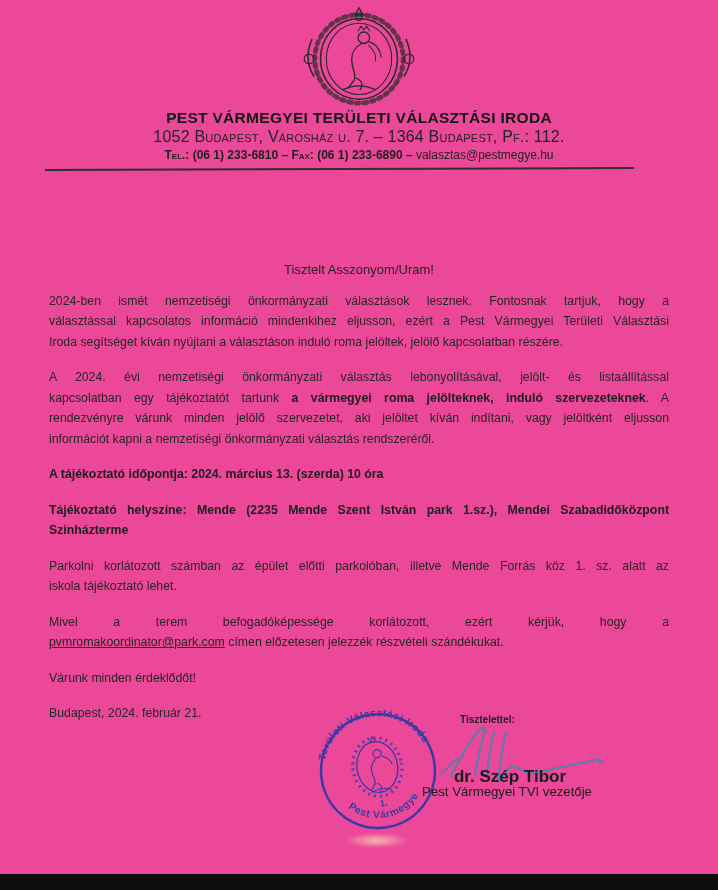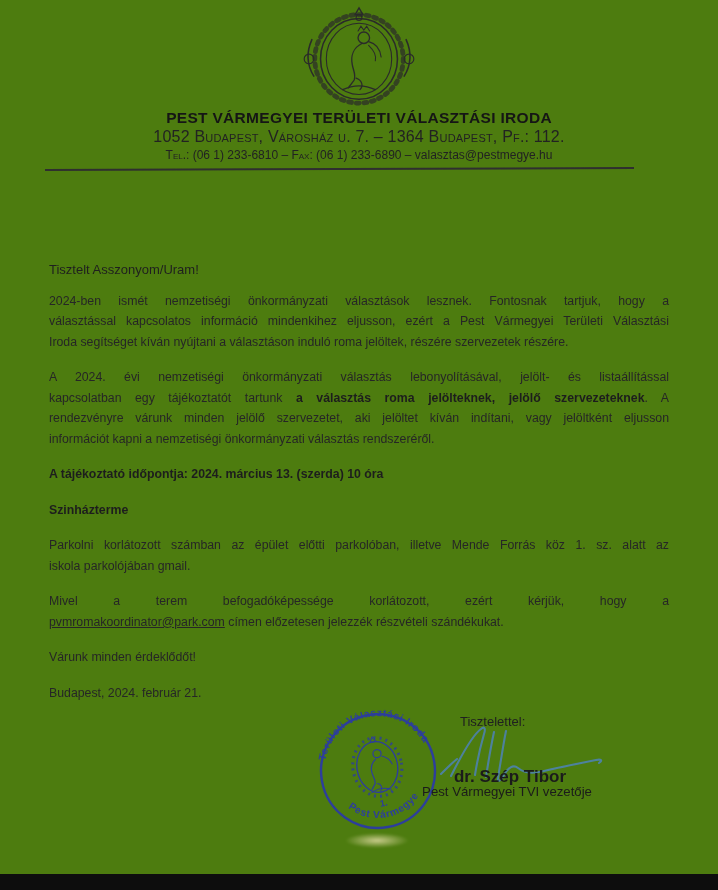--- a/index.html
+++ b/index.html
@@ -1,37 +1,37 @@
 <!DOCTYPE html>
 <html><head>
 <meta charset="utf-8">
 <style>
   html,body{margin:0;padding:0;background:#ffffff;}
   .sheet{
-    position:relative;width:718px;height:890px;background:#4d7c0f;
+    position:relative;width:718px;height:890px;background:#ec4899;
     overflow:hidden;font-family:"Liberation Sans",sans-serif;color:#262626;
   }
   
   .letterhead{position:absolute;top:6px;left:0;right:0;text-align:center;}
   .crest{display:block;margin:0 auto;}
   .lh-title{margin-top:3px;font-size:15.5px;font-weight:700;letter-spacing:.3px;color:#151515;}
   .lh-address{margin-top:1px;font-size:16px;font-weight:400;font-variant:small-caps;color:#222;letter-spacing:.2px;}
   .lh-contact{margin-top:2px;font-size:12px;color:#222;}
-  .lh-contact .sc{font-variant:small-caps;font-weight:400;margin-top:25px;}
+  .lh-contact .sc{font-variant:small-caps;font-weight:700;margin-top:25px;}
   .lh-rule{position:absolute;top:168px;left:45px;width:589px;height:0;border-top:2px solid #2f2f2f;transform:rotate(-.2deg);}
   
   .letter-body{position:absolute;top:260px;left:49px;width:620px;font-size:12.3px;line-height:20.5px;}
-  .salutation{text-align:left;margin-bottom:10px;font-size:13px;color:#1f1f1f;}
+  .salutation{text-align:center;margin-bottom:10px;font-size:13px;color:#1f1f1f;}
   .para{margin:0 0 15px 0;}
   .line{text-align:left;}
   .jline{text-align:justify;text-align-last:justify;}
   .b{font-weight:700;color:#1d1d1d;}
   .u{text-decoration:underline;}
   
-  .close-salute{position:absolute;top:714px;left:460px;font-size:13px;color:#202020;}
+  .close-salute{position:absolute;top:714px;left:460px;font-size:10px;color:#202020;font-weight:bold;}
   .sig{position:absolute;top:724px;left:436px;}
   .sig-name{position:absolute;top:767px;left:430px;width:160px;text-align:center;font-weight:700;font-size:17px;color:#1b1b1b;}
   .sig-title{position:absolute;top:784px;left:412px;width:190px;text-align:center;font-weight:400;font-size:13.2px;color:#1b1b1b;}
   
   .stamp{position:absolute;top:710px;left:317px;width:122px;height:122px;transform:rotate(-10deg);opacity:.93;}
   .smudge{position:absolute;top:833px;left:345px;width:64px;height:15px;border-radius:50%;
     background:radial-gradient(closest-side,#f3e7b5,rgba(248,240,205,0));opacity:.75;filter:blur(1px);}
   
   .scan-bar{position:absolute;bottom:0;left:0;width:100%;height:16px;background:#0d0d0d;}
 </style>
@@ -68,37 +68,38 @@
     </div>
   </div>
   <div class="lh-rule"></div>
 
   <div class="letter-body">
     <div class="salutation">Tisztelt Asszonyom/Uram!</div>
     <div>
         <div class="para">
           <div class="line jline"><span>2024-ben ismét nemzetiségi önkormányzati választások lesznek. Fontosnak tartjuk, hogy a</span></div>
           <div class="line jline"><span>választással kapcsolatos információ mindenkihez eljusson, ezért a Pest Vármegyei Területi Választási</span></div>
-          <div class="line"><span>Iroda segítséget kíván nyújtani a választáson induló roma jelöltek, részére szervezetek részére.</span></div>
+          <div class="line"><span>Iroda segítséget kíván nyújtani a választáson induló roma jelöltek, jelölő kapcsolatban részére.</span></div>
         </div>
         <div class="para">
           <div class="line jline"><span>A 2024. évi nemzetiségi önkormányzati választás lebonyolításával, jelölt- és listaállítással</span></div>
-          <div class="line jline"><span>kapcsolatban egy tájékoztatót tartunk </span><span class="b">a választás roma jelölteknek, jelölő szervezeteknek</span><span>. A</span></div>
+          <div class="line jline"><span>kapcsolatban egy tájékoztatót tartunk </span><span class="b">a vármegyei roma jelölteknek, induló szervezeteknek</span><span>. A</span></div>
           <div class="line jline"><span>rendezvényre várunk minden jelölő szervezetet, aki jelöltet kíván indítani, vagy jelöltként eljusson</span></div>
           <div class="line"><span>információt kapni a nemzetiségi önkormányzati választás rendszeréről.</span></div>
         </div>
         <div class="para">
           <div class="line"><span class="b">A tájékoztató időpontja: 2024. március 13. (szerda) 10 óra</span></div>
         </div>
         <div class="para">
+          <div class="line jline"><span class="b">Tájékoztató helyszíne: Mende (2235 Mende Szent István park 1.sz.), Mendei Szabadidőközpont</span></div>
           <div class="line"><span class="b">Szinházterme</span></div>
         </div>
         <div class="para">
           <div class="line jline"><span>Parkolni korlátozott számban az épület előtti parkolóban, illetve Mende Forrás köz 1. sz. alatt az</span></div>
-          <div class="line"><span>iskola parkolójában gmail.</span></div>
+          <div class="line"><span>iskola tájékoztató lehet.</span></div>
         </div>
         <div class="para">
           <div class="line jline"><span>Mivel a terem befogadóképessége korlátozott, ezért kérjük, hogy a</span></div>
           <div class="line"><span class="u">pvmromakoordinator@park.com</span><span> címen előzetesen jelezzék részvételi szándékukat.</span></div>
         </div>
         <div class="para">
           <div class="line"><span>Várunk minden érdeklődőt!</span></div>
         </div>
         <div class="para">
           <div class="line"><span>Budapest, 2024. február 21.</span></div>

